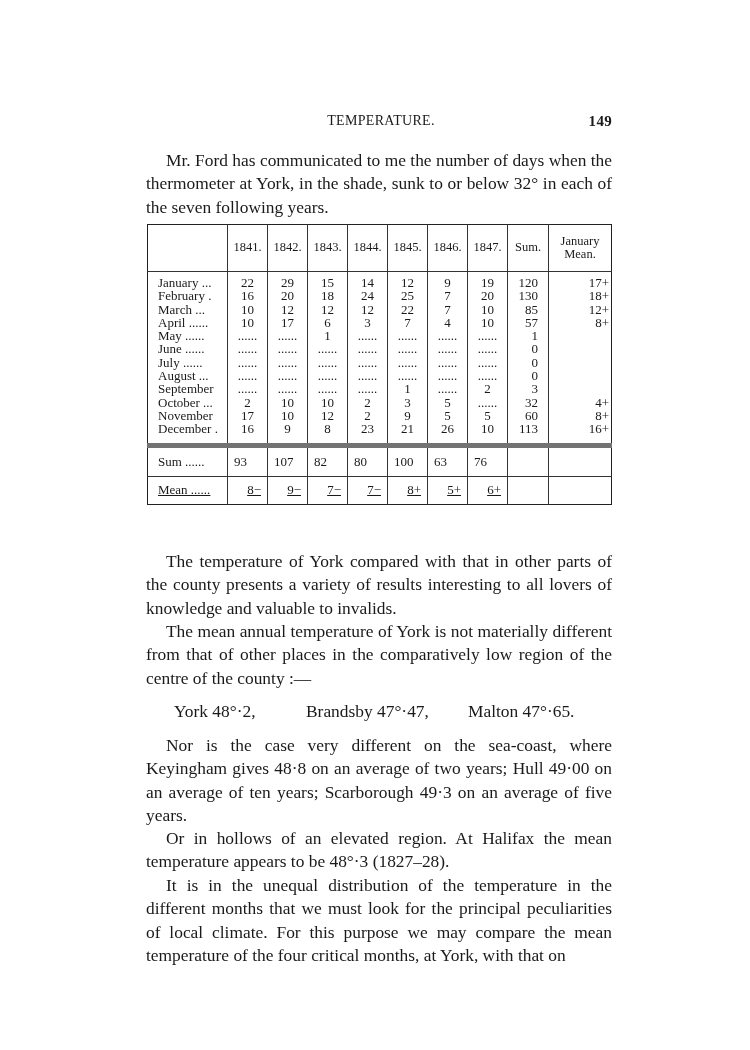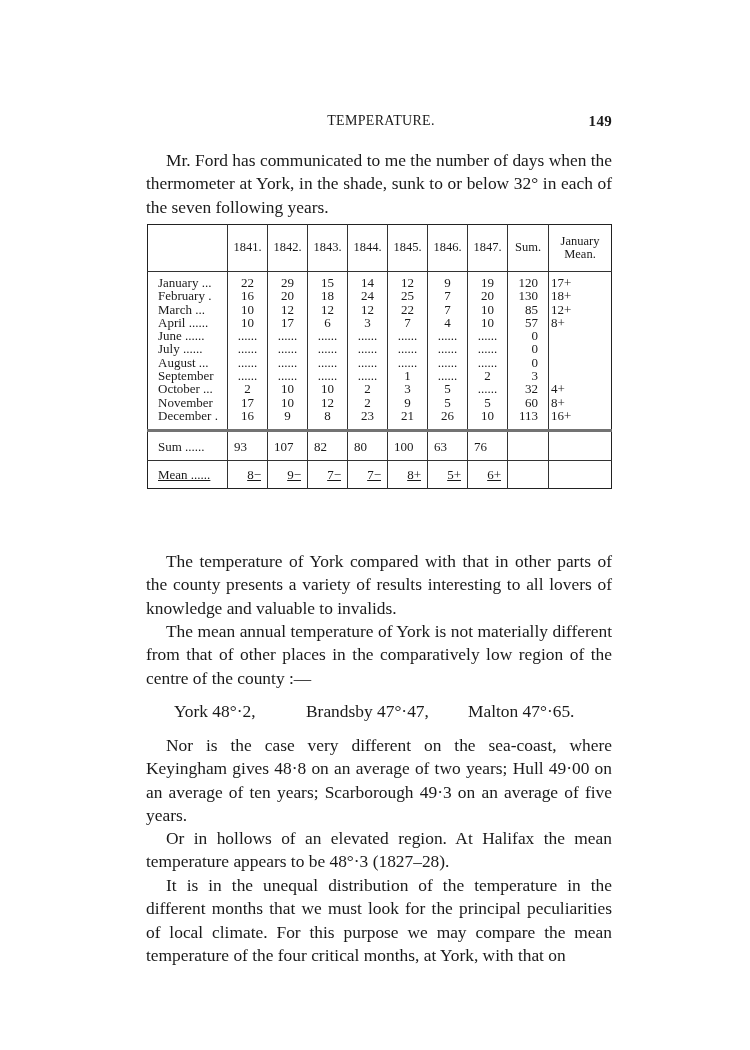--- a/index.html
+++ b/index.html
@@ -28,24 +28,24 @@
     border: 1.5px solid #222;
   }
   table.data td, table.data th {
     border-left: 1px solid #333; padding: 0 2px; font-weight: normal; vertical-align: middle;
   }
   table.data th { height: 46px; text-align: center; font-size: 12.5px; border-bottom: 1px solid #333; }
   table.data th.mean-h { line-height: 13px; }
   table.data td.month { text-align: left; padding-left: 10px; white-space: nowrap; }
   table.data td.num { text-align: center; }
   table.data td.sumcol { text-align: right; padding-right: 10px; }
-  table.data td.meancol { text-align: left; margin-left: 6px; }
+  table.data td.meancol { text-align: right; margin-left: 6px; }
   table.data tr.first td { padding-top: 4px; }
   table.data tr.last td { padding-bottom: 7px; }
-  table.data tr.sumrow td { height: 28px; border-top: 3px solid #737373; }
+  table.data tr.sumrow td { height: 28px; border-top: 5px solid #737373; }
   table.data tr.meanrow td { height: 27px; border-top: 1px solid #333; text-decoration: underline; }
   table.data tr.sumrow td.num { text-align: left; padding-left: 6px; }
   table.data tr.meanrow td.num { text-align: right; padding-right: 6px; }
   col.c0 { width: 80px; } col.cy { width: 40px; } col.cs { width: 41px; } col.cm { width: 63px; }
 </style>
 </head>
 <body>
 
 <div class="running-head">
   <span class="title">TEMPERATURE.</span>
@@ -127,20 +127,32 @@
         <td class="num">17</td>
         <td class="num">6</td>
         <td class="num">3</td>
         <td class="num">7</td>
         <td class="num">4</td>
         <td class="num">10</td>
         <td class="sumcol">57</td>
         <td class="meancol">8+</td>
       </tr>
       <tr class="">
+        <td class="month" style="border-left:none;">May ......</td>
+        <td class="num">......</td>
+        <td class="num">......</td>
+        <td class="num">1</td>
+        <td class="num">......</td>
+        <td class="num">......</td>
+        <td class="num">......</td>
+        <td class="num">......</td>
+        <td class="sumcol">1</td>
+        <td class="meancol"></td>
+      </tr>
+      <tr class="">
         <td class="month" style="border-left:none;">June ......</td>
         <td class="num">......</td>
         <td class="num">......</td>
         <td class="num">......</td>
         <td class="num">......</td>
         <td class="num">......</td>
         <td class="num">......</td>
         <td class="num">......</td>
         <td class="sumcol">0</td>
         <td class="meancol"></td>

